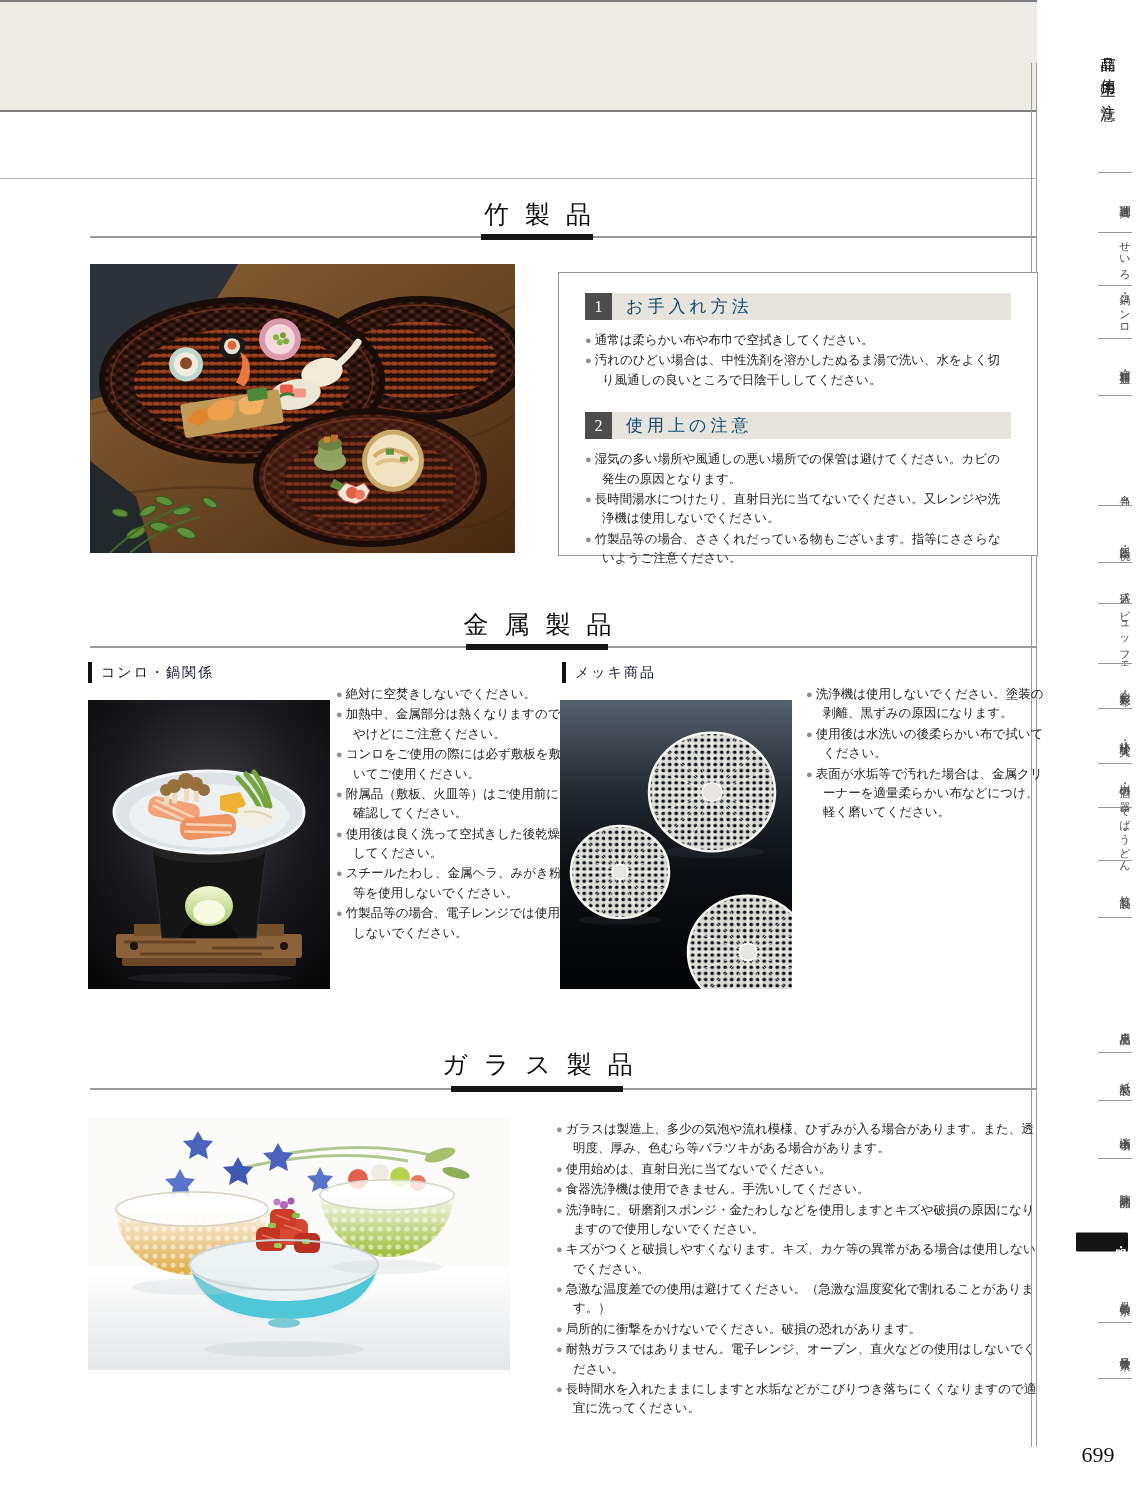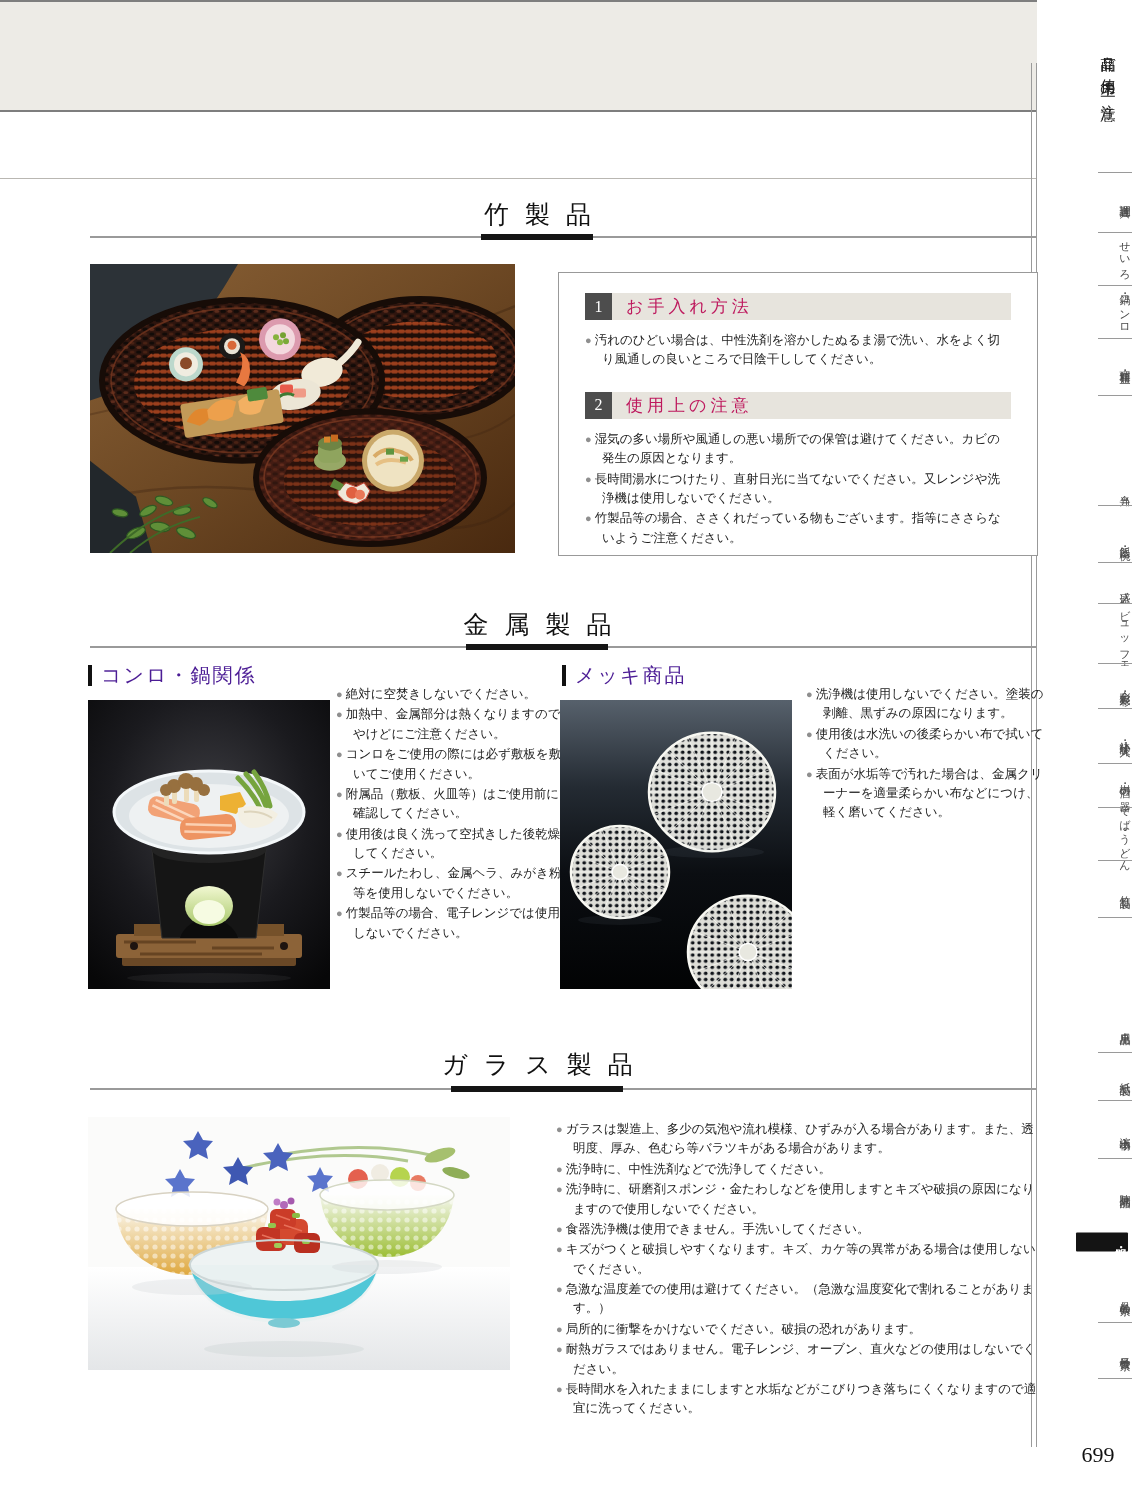--- a/index.html
+++ b/index.html
@@ -27,30 +27,30 @@
   .sec-title{left:0;top:0;width:1075px;text-align:center;font-size:25px;letter-spacing:16px;text-indent:16px;color:#111;}
   .sec-rule{left:90px;width:947px;height:2px;background:#9a9a9a;}
   .sec-rule .bar{position:absolute;top:-2px;height:6px;background:#151515;transform:translateX(-50%);}
   
   .care-box{left:558px;top:272px;width:480px;height:284px;border:1px solid #999;background:#fff;
     box-sizing:border-box;padding:20px 26px 0 26px;}
   .care-head{display:flex;align-items:stretch;margin-bottom:11px;}
   .care-head .num{width:27px;height:27px;background:#4d4d4d;color:#fff;font-size:16px;
     display:flex;align-items:center;justify-content:center;flex:0 0 27px;}
   .care-head .label{flex:1;background:#e7e4dd;height:27px;line-height:27px;padding-left:14px;
-    font-size:17px;letter-spacing:4px;color:#be185d;}
+    font-size:17px;letter-spacing:4px;color:#0c4a6e;}
   
   ul.bl{list-style:none;margin:0;padding:0;}
   ul.bl li{font-family:"Liberation Sans","DejaVu Sans",sans-serif;font-size:12.5px;line-height:1.55;
     color:#1c1c1c;padding-left:17px;text-indent:-17px;margin-bottom:1px;}
   ul.bl li .dot{color:#8f8f8f;font-size:11px;margin-right:3px;}
   
   .sub-head{display:flex;align-items:center;}
   .sub-head .vbar{width:4px;height:21px;background:#111;margin-right:9px;}
-  .sub-head .txt{font-size:20px;letter-spacing:2px;color:#4c1d95;}
+  .sub-head .txt{font-size:14px;letter-spacing:2px;color:#0f172a;}
   
   .photo{overflow:hidden;}
   .photo svg{display:block;}
 </style>
 </head>
 <body>
 
 <div class="abs banner-line-top"></div>
 <div class="abs banner"></div>
 <div class="abs banner-line-bottom"></div>
@@ -204,20 +204,21 @@
   <path d="M20,288 Q60,250 100,240 M40,288 Q70,262 110,252" stroke="#3e6a28" stroke-width="2" fill="none"></path>
 </svg>
 </div>
 
 <div class="abs care-box">
   <div class="care-head">
     <div class="num">1</div>
     <div class="label">お手入れ方法</div>
   </div>
   <ul class="bl">
+    <li><span class="dot">●</span><span>通常は柔らかい布や布巾で空拭きしてください。</span></li>
     <li><span class="dot">●</span><span>汚れのひどい場合は、中性洗剤を溶かしたぬるま湯で洗い、水をよく切り風通しの良いところで日陰干ししてください。</span></li>
   </ul>
   <div class="care-head" style="margin-top:22px">
     <div class="num">2</div>
     <div class="label">使用上の注意</div>
   </div>
   <ul class="bl">
     <li><span class="dot">●</span><span>湿気の多い場所や風通しの悪い場所での保管は避けてください。カビの発生の原因となります。</span></li>
     <li><span class="dot">●</span><span>長時間湯水につけたり、直射日光に当てないでください。又レンジや洗浄機は使用しないでください。</span></li>
     <li><span class="dot">●</span><span>竹製品等の場合、ささくれだっている物もございます。指等にささらないようご注意ください。</span></li>
@@ -426,22 +427,22 @@
   <ellipse cx="196" cy="206" rx="16" ry="5" fill="#7ccad4"></ellipse>
   <ellipse cx="196" cy="232" rx="80" ry="8" fill="#c8d0d2" opacity=".35"></ellipse>
   <ellipse cx="104" cy="170" rx="60" ry="8" fill="#cfd4d8" opacity=".3"></ellipse>
   <ellipse cx="299" cy="150" rx="55" ry="7" fill="#cfd4d8" opacity=".3"></ellipse>
 </svg>
 </div>
 
 <div class="abs" style="left:556px;top:1120px;width:486px">
   <ul class="bl">
     <li><span class="dot">●</span><span>ガラスは製造上、多少の気泡や流れ模様、ひずみが入る場合があります。また、透明度、厚み、色むら等バラツキがある場合があります。</span></li>
-    <li><span class="dot">●</span><span>洗浄時に、中性洗剤などで洗浄してください。</span></li>
+    <li><span class="dot">●</span><span>使用始めは、直射日光に当てないでください。</span></li>
+    <li><span class="dot">●</span><span>食器洗浄機は使用できません。手洗いしてください。</span></li>
     <li><span class="dot">●</span><span>洗浄時に、研磨剤スポンジ・金たわしなどを使用しますとキズや破損の原因になりますので使用しないでください。</span></li>
-    <li><span class="dot">●</span><span>食器洗浄機は使用できません。手洗いしてください。</span></li>
     <li><span class="dot">●</span><span>キズがつくと破損しやすくなります。キズ、カケ等の異常がある場合は使用しないでください。</span></li>
     <li><span class="dot">●</span><span>急激な温度差での使用は避けてください。（急激な温度変化で割れることがあります。）</span></li>
     <li><span class="dot">●</span><span>局所的に衝撃をかけないでください。破損の恐れがあります。</span></li>
     <li><span class="dot">●</span><span>耐熱ガラスではありません。電子レンジ、オーブン、直火などの使用はしないでください。</span></li>
     <li><span class="dot">●</span><span>長時間水を入れたままにしますと水垢などがこびりつき落ちにくくなりますので適宜に洗ってください。</span></li>
   </ul>
 </div>
 
 </body></html>

